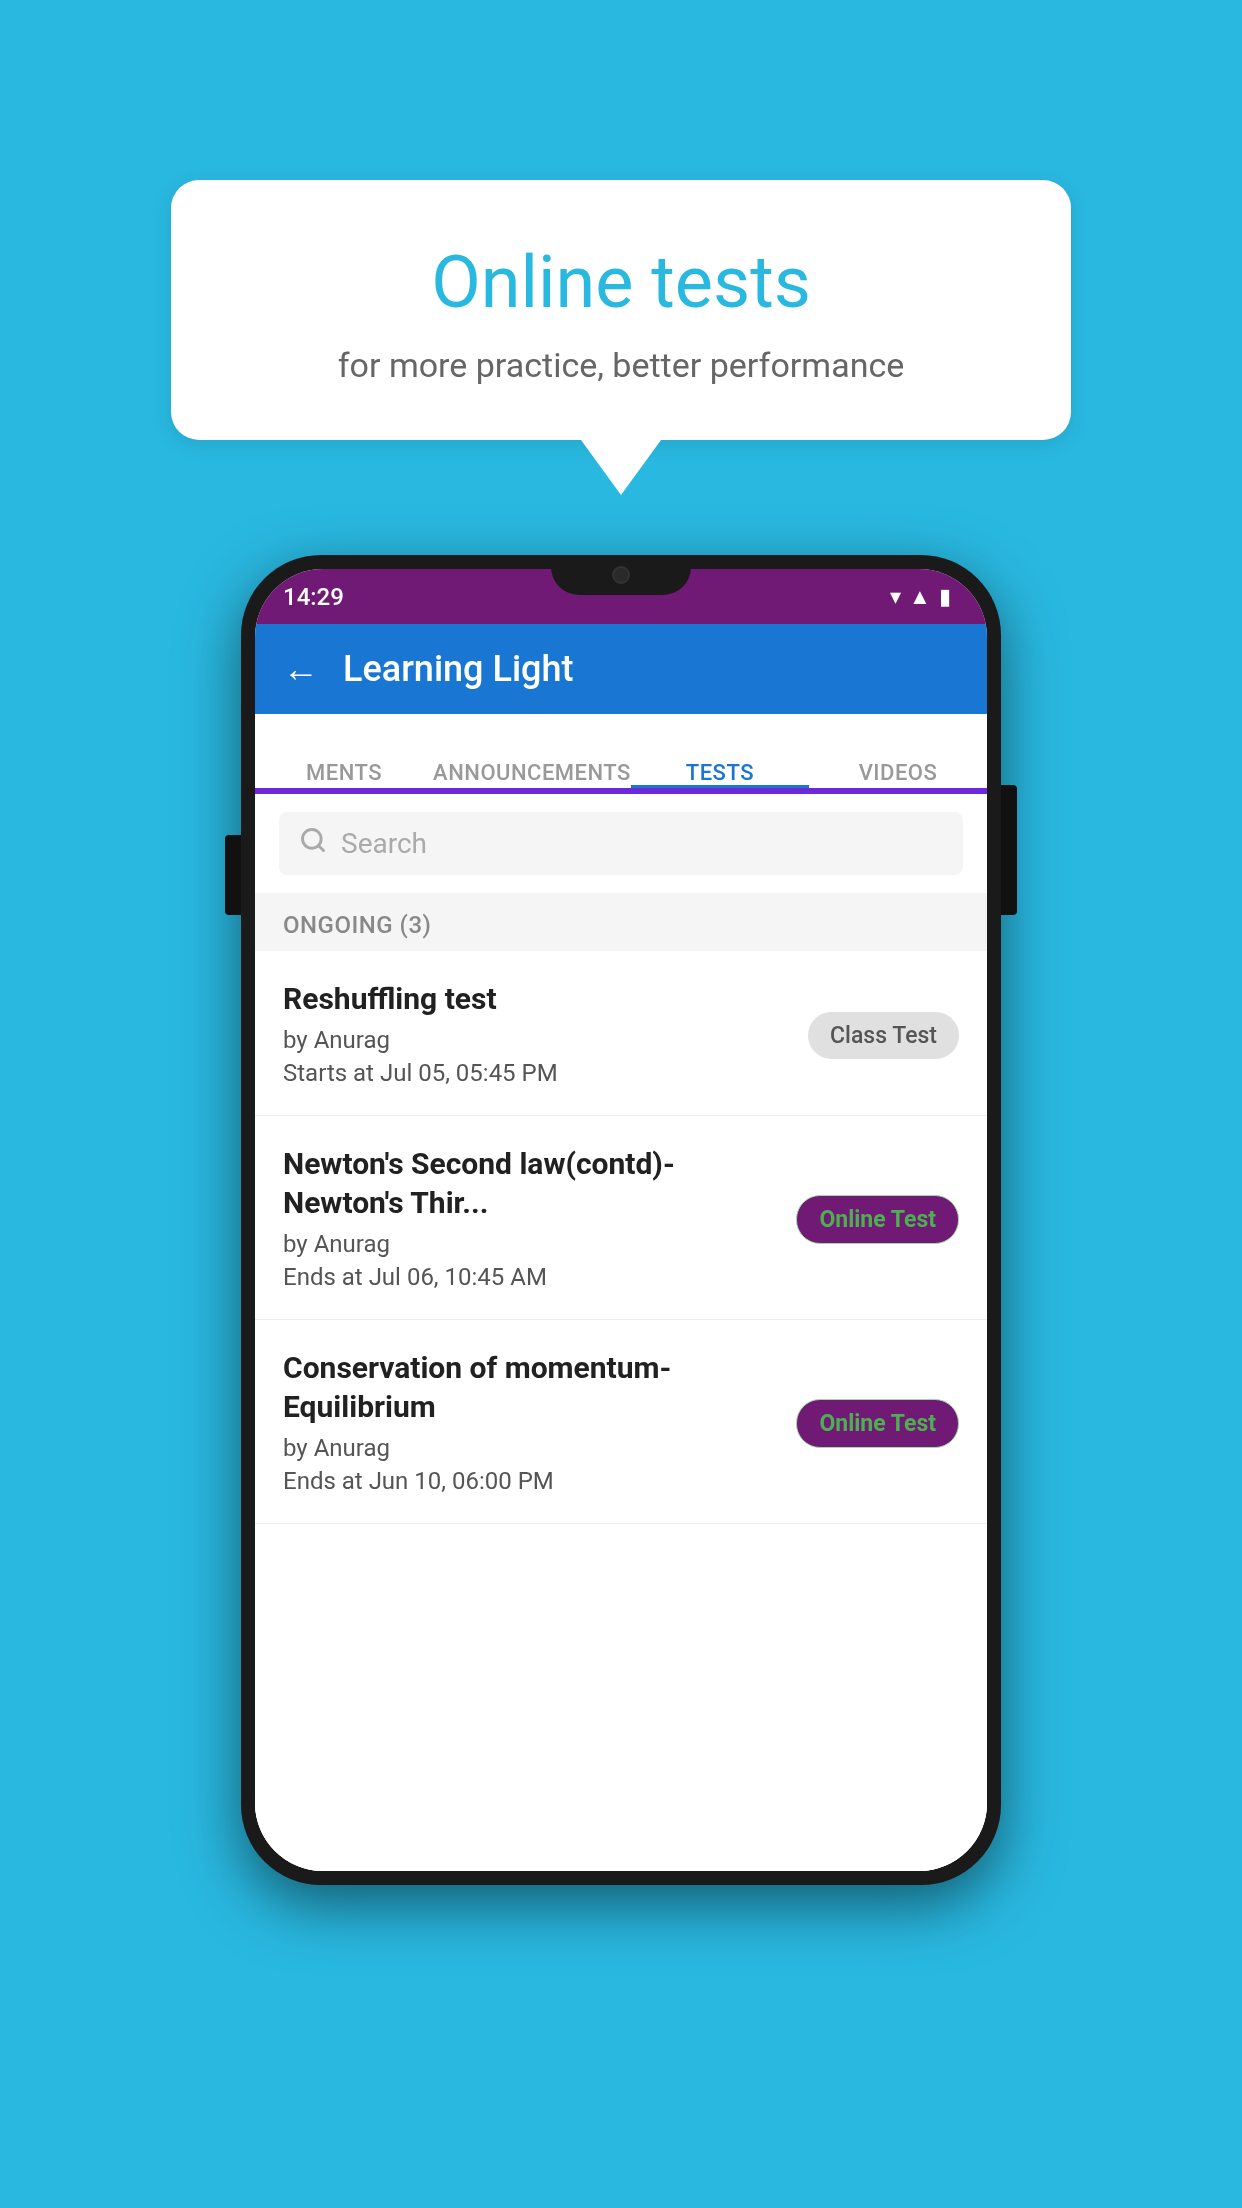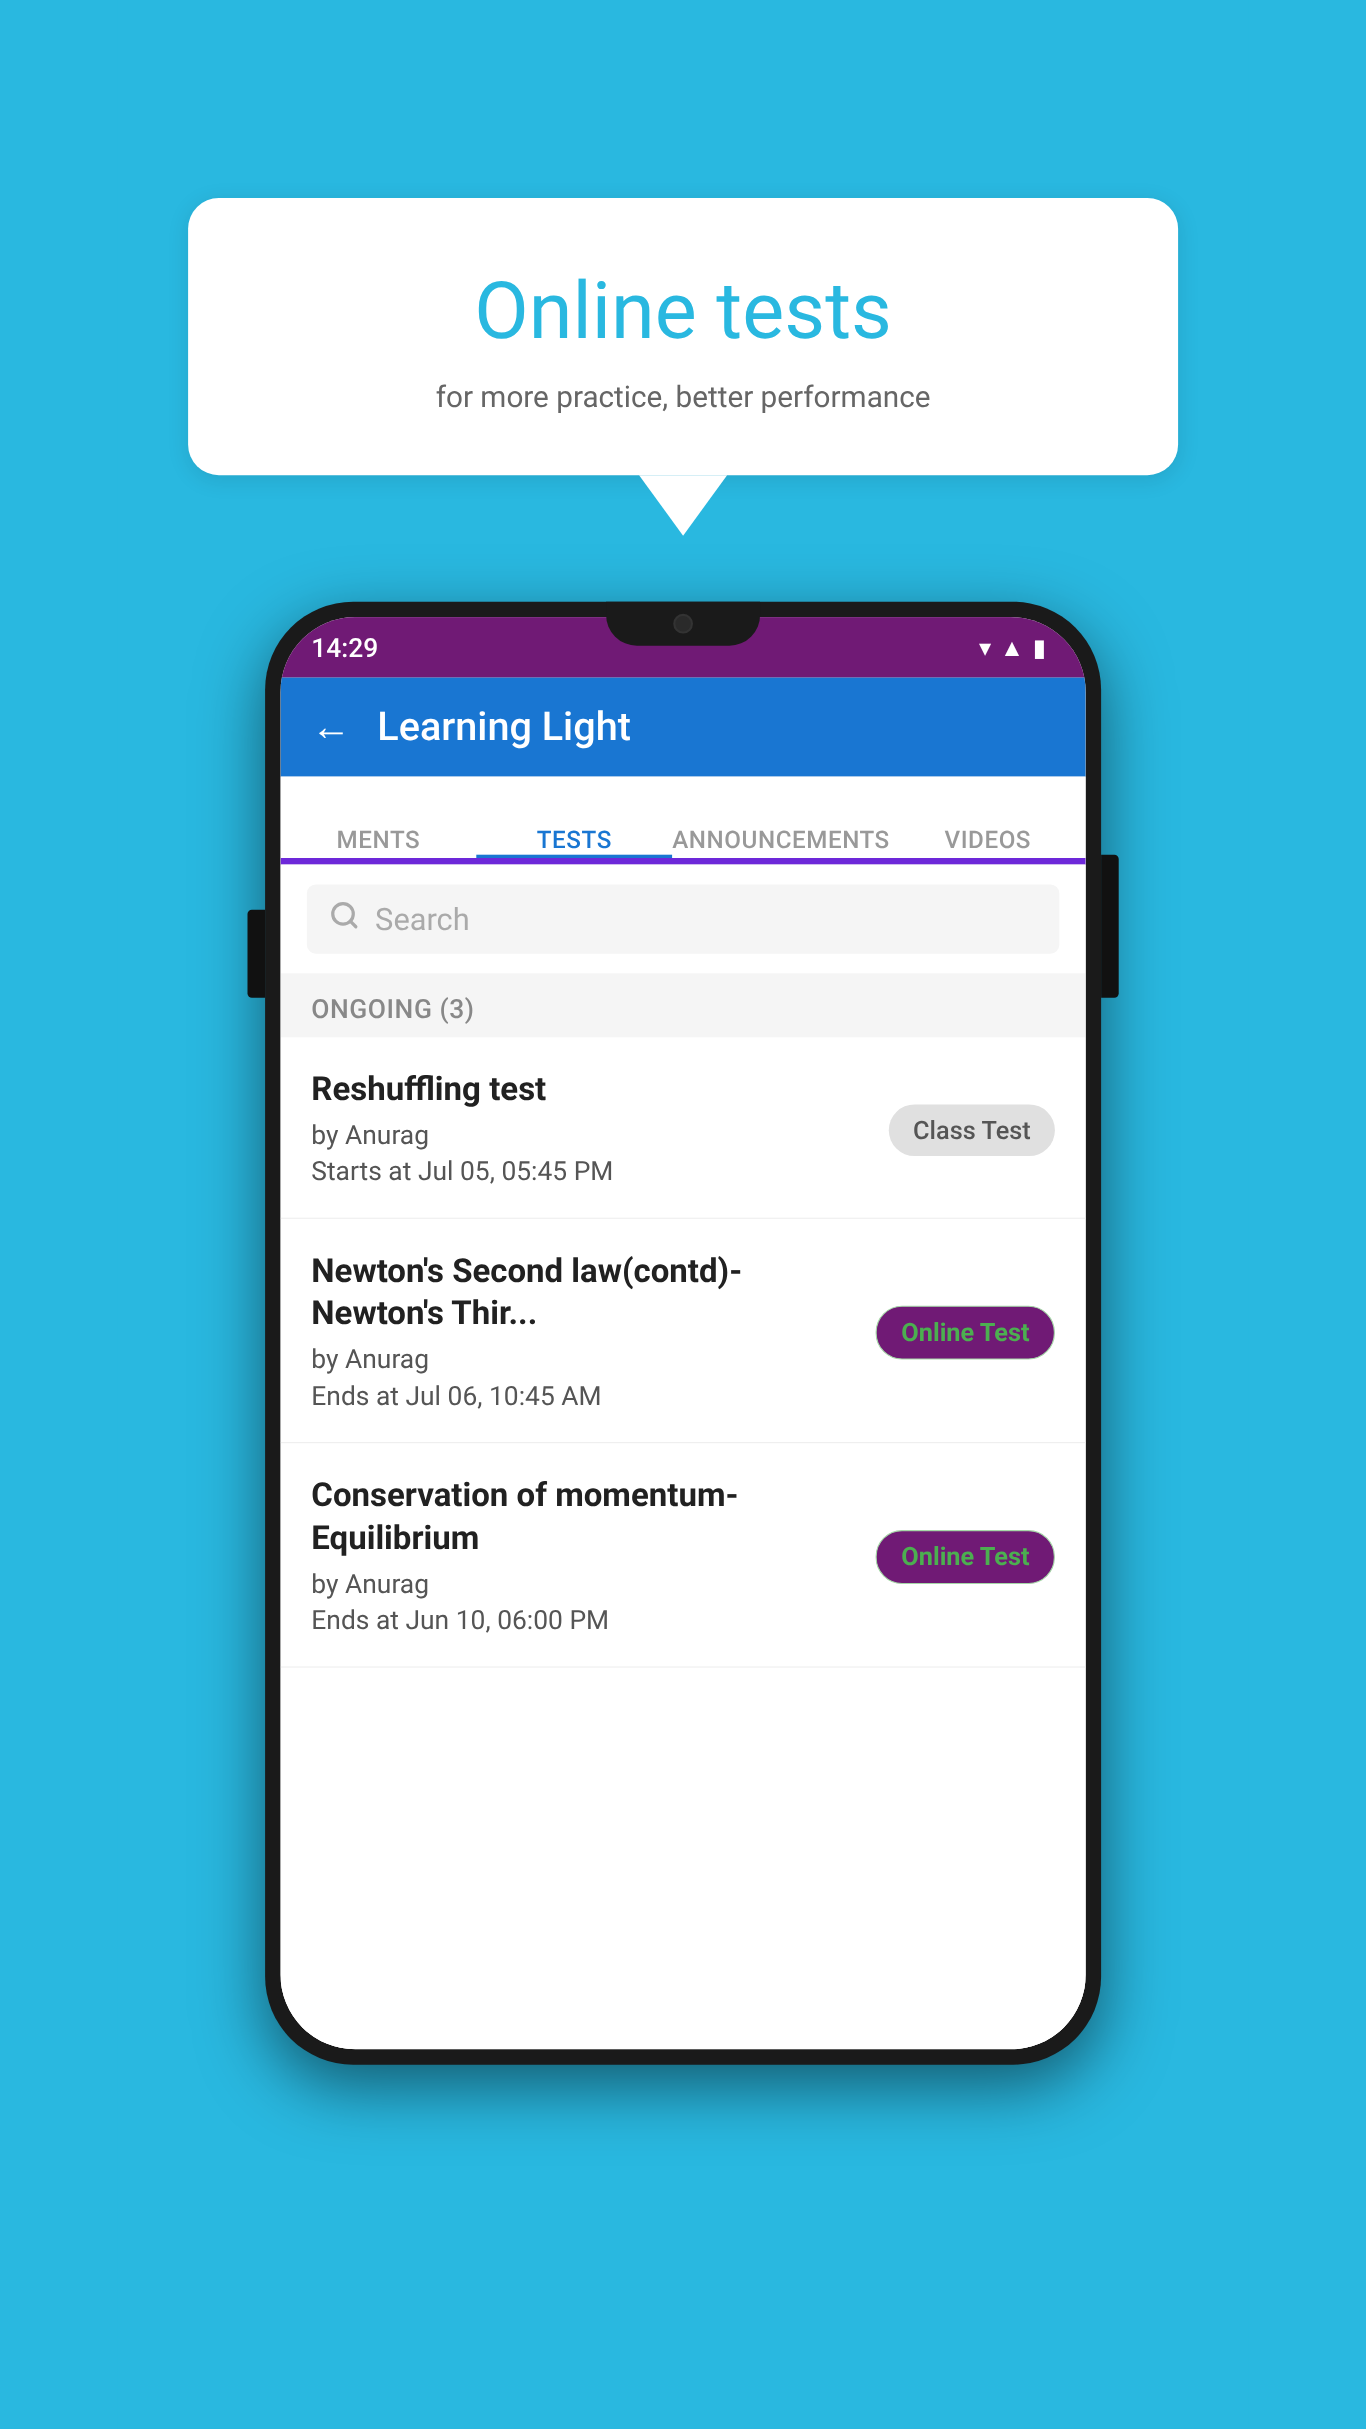--- a/index.html
+++ b/index.html
@@ -36,21 +36,21 @@
     }
 
     .speech-bubble-title {
       font-size: 72px;
       color: #29b8e0;
       font-weight: 400;
       margin-bottom: 20px;
     }
 
     .speech-bubble-subtitle {
-      font-size: 27px;
+      font-size: 34px;
       color: #666;
       font-weight: 400;
     }
 
     .speech-bubble-arrow {
       width: 0;
       height: 0;
       border-left: 40px solid transparent;
       border-right: 40px solid transparent;
       border-top: 55px solid white;
@@ -360,25 +360,25 @@
 
         <div class="app-bar">
           <span class="back-arrow">←</span>
           <span class="app-title">Learning Light</span>
         </div>
 
         <div class="tabs-bar">
           <div class="tab">
             <span>MENTS</span>
           </div>
+          <div class="tab">
+            <span>ANNOUNCEMENTS</span>
+          </div>
           <div class="tab active">
             <span>TESTS</span>
-          </div>
-          <div class="tab">
-            <span>ANNOUNCEMENTS</span>
           </div>
           <div class="tab">
             <span>VIDEOS</span>
           </div>
         </div>
 
         <div class="content-area">
 
           <div class="search-container">
             <div class="search-input-wrapper">

